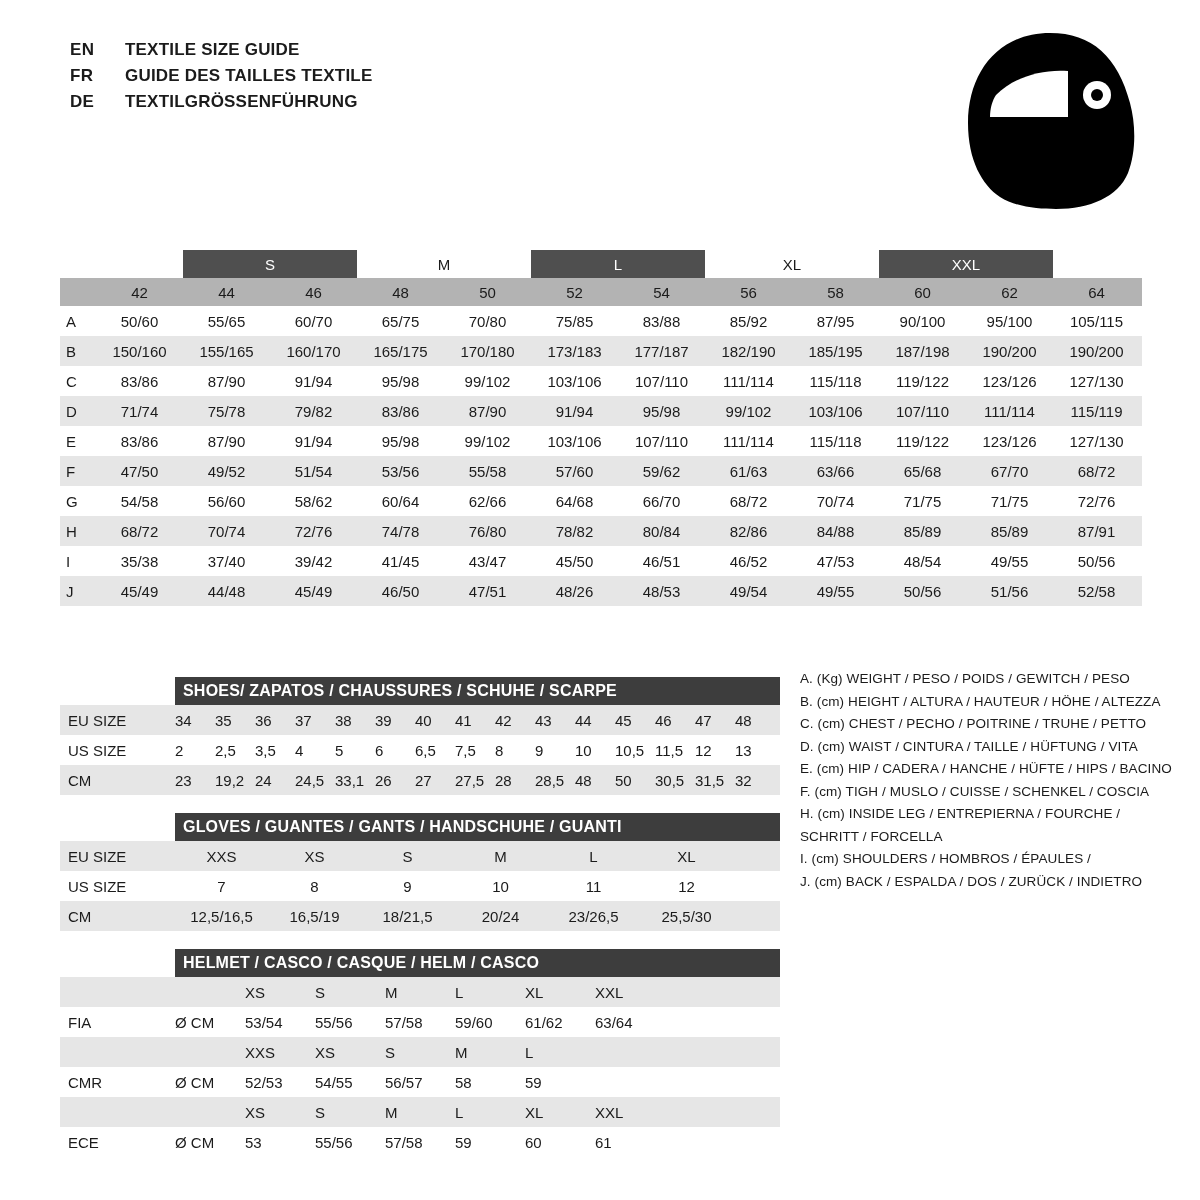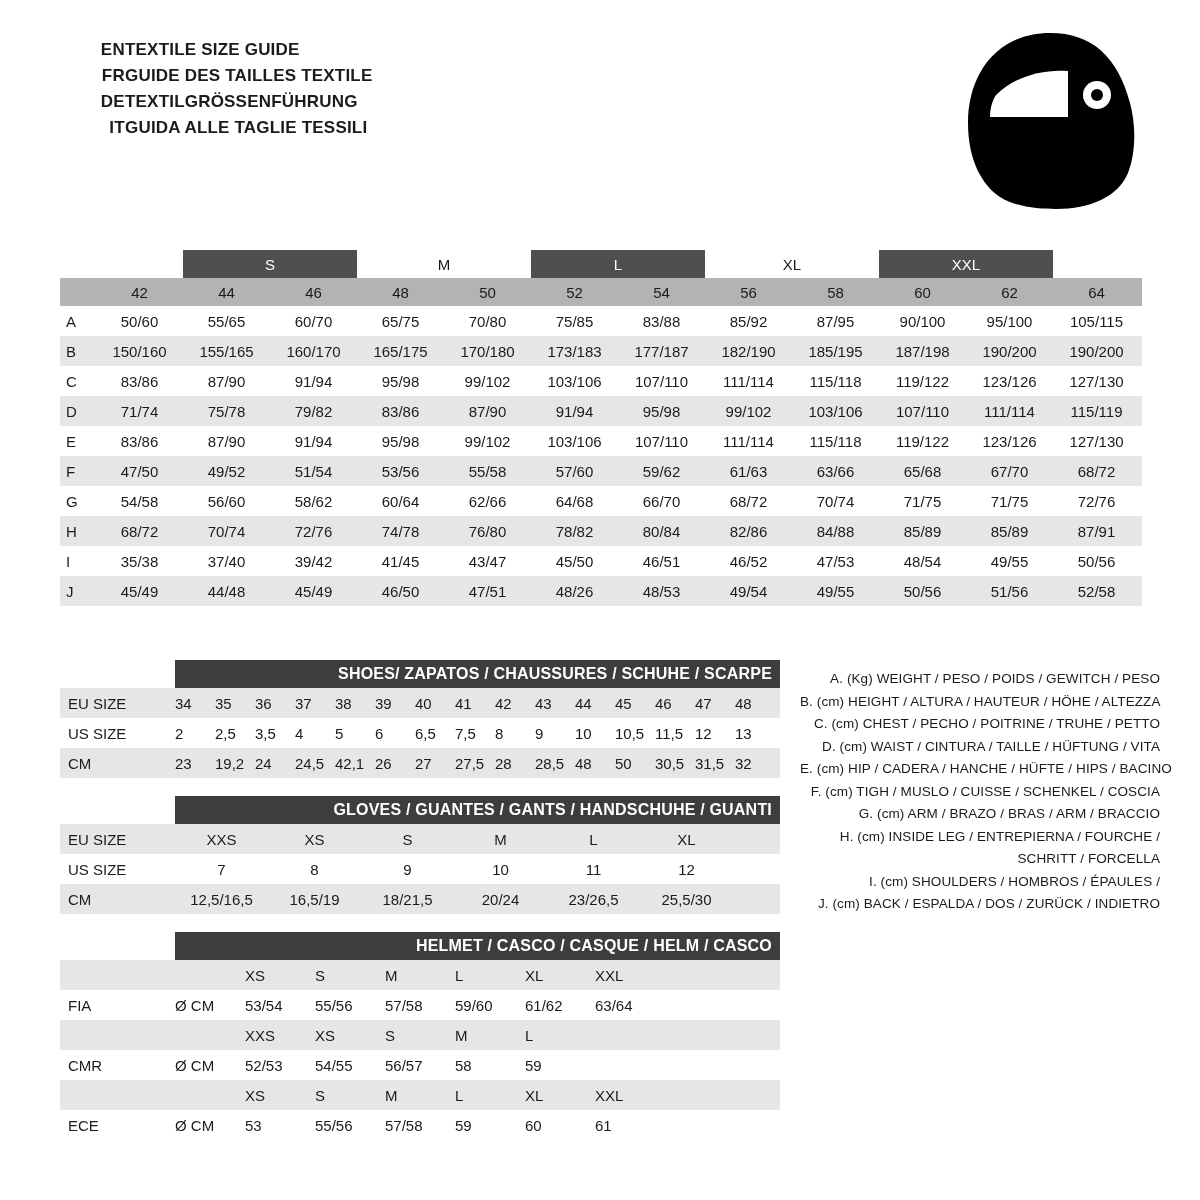--- a/index.html
+++ b/index.html
@@ -11,21 +11,21 @@
     width: 1200px;
     height: 1200px;
     font-family: "Liberation Sans", sans-serif;
     color: #1b1b1b;
     position: relative;
     overflow: hidden;
   }
   .page {
     position: absolute;
     left: 0; top: 0;
-    width: 1200px; height: 1200px; text-align: right;
+    width: 1200px; height: 1200px;
   }
 
   
   .header {
     position: absolute;
     left: 70px;
     top: 40px;
     width: 700px;
   }
   .hrow {
@@ -154,21 +154,21 @@
   .lrow .lcells {
     display: flex;
     flex: 1;
     align-items: stretch;
   }
   .lrow .lcell {
     display: flex;
     align-items: center;
     justify-content: flex-start;
   }
-  .block { margin-bottom: 18px; }
+  .block { margin-bottom: 18px; margin-top: 17px; }
   .block .sec-title { margin-left: 115px; width: 605px; }
   .lrow .llab.blank { }
 
   
   .legend {
     position: absolute;
     left: 800px;
     top: 668px;
     width: 360px;
     font-size: 13.5px;
@@ -187,24 +187,20 @@
       <span class="lang">EN</span>
       <span class="txt">TEXTILE SIZE GUIDE</span>
     </div>
     <div class="hrow">
       <span class="lang">FR</span>
       <span class="txt">GUIDE DES TAILLES TEXTILE</span>
     </div>
     <div class="hrow">
       <span class="lang">DE</span>
       <span class="txt">TEXTILGRÖSSENFÜHRUNG</span>
-    </div>
-    <div class="hrow">
-      <span class="lang">IT</span>
-      <span class="txt">GUIDA ALLE TAGLIE TESSILI</span>
     </div>
   </div>
 
   <div class="helmet">
     <svg width="180" height="190" viewBox="0 0 180 190" xmlns="http://www.w3.org/2000/svg">
       <path d="M90 8 C38 8 8 48 8 98 C8 135 22 160 40 172 C56 182 78 184 96 184 C130 184 158 172 168 148 C176 128 176 100 170 78 C158 32 132 8 90 8 Z" fill="#000000"></path>
       <path d="M36 70 C54 52 82 44 108 46 L108 92 L30 92 C30 84 32 76 36 70 Z" fill="#ffffff"></path>
       <circle cx="137" cy="70" r="14" fill="#ffffff"></circle>
       <circle cx="137" cy="70" r="6" fill="#000000"></circle>
     </svg>
@@ -444,21 +440,21 @@
           <div class="lcell" style="width:40px">13</div>
         </div>
       </div>
       <div class="lrow alt">
         <div class="llab">CM</div>
         <div class="lcells">
           <div class="lcell" style="width:40px">23</div>
           <div class="lcell" style="width:40px">19,2</div>
           <div class="lcell" style="width:40px">24</div>
           <div class="lcell" style="width:40px">24,5</div>
-          <div class="lcell" style="width:40px">42,1</div>
+          <div class="lcell" style="width:40px">33,1</div>
           <div class="lcell" style="width:40px">26</div>
           <div class="lcell" style="width:40px">27</div>
           <div class="lcell" style="width:40px">27,5</div>
           <div class="lcell" style="width:40px">28</div>
           <div class="lcell" style="width:40px">28,5</div>
           <div class="lcell" style="width:40px">48</div>
           <div class="lcell" style="width:40px">50</div>
           <div class="lcell" style="width:40px">30,5</div>
           <div class="lcell" style="width:40px">31,5</div>
           <div class="lcell" style="width:40px">32</div>
@@ -582,20 +578,19 @@
 
   </div>
 
   <div class="legend">
     <div>A. (Kg) WEIGHT / PESO / POIDS / GEWITCH / PESO</div>
     <div>B. (cm) HEIGHT / ALTURA / HAUTEUR / HÖHE / ALTEZZA</div>
     <div>C. (cm) CHEST / PECHO / POITRINE / TRUHE / PETTO</div>
     <div>D. (cm) WAIST / CINTURA / TAILLE / HÜFTUNG / VITA</div>
     <div>E. (cm) HIP / CADERA / HANCHE / HÜFTE / HIPS / BACINO</div>
     <div>F. (cm) TIGH / MUSLO / CUISSE / SCHENKEL / COSCIA</div>
-    <div>G. (cm) ARM / BRAZO / BRAS / ARM / BRACCIO</div>
     <div>H. (cm) INSIDE LEG / ENTREPIERNA / FOURCHE /</div>
     <div>SCHRITT / FORCELLA</div>
     <div>I. (cm) SHOULDERS / HOMBROS / ÉPAULES /</div>
     <div>J. (cm) BACK / ESPALDA / DOS / ZURÜCK / INDIETRO</div>
   </div>
 
 </div>
 
 </body></html>

